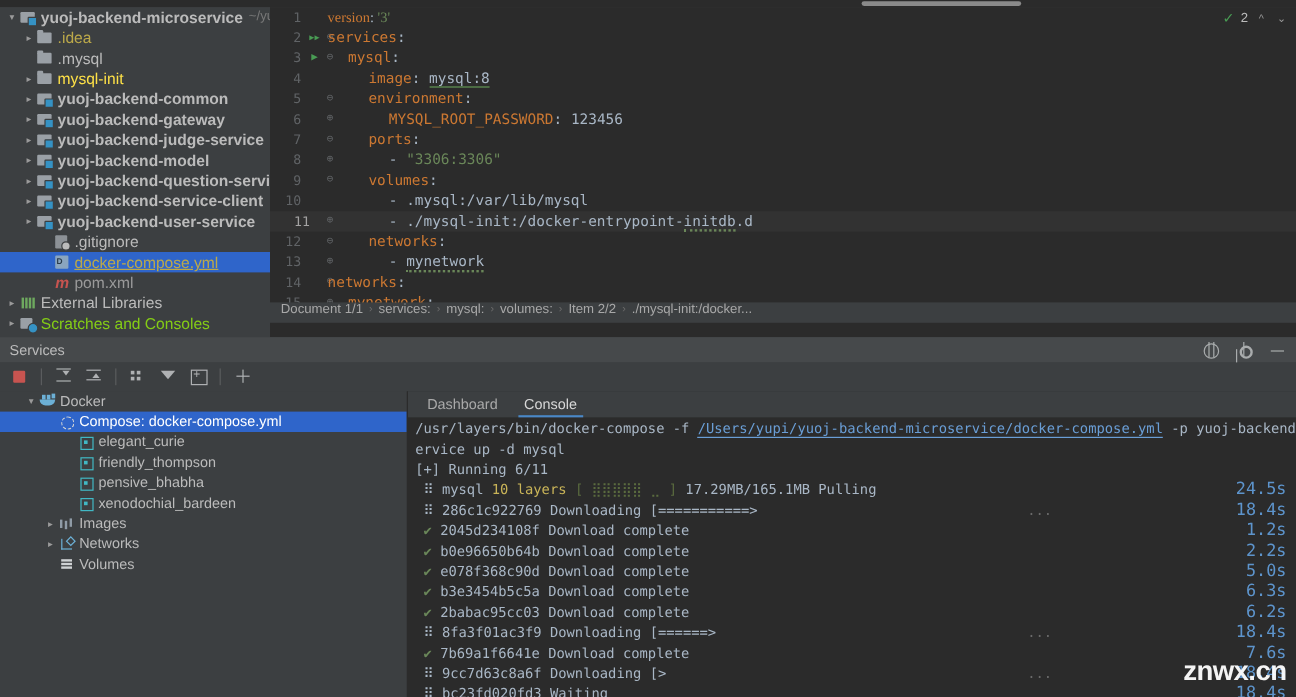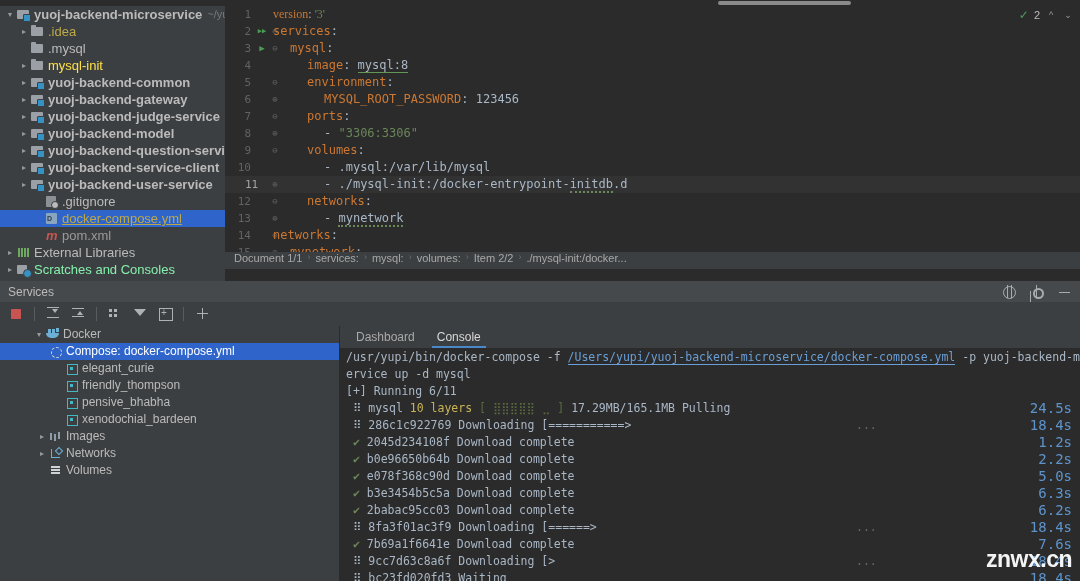--- a/index.html
+++ b/index.html
@@ -456,21 +456,21 @@
           <span class="tree-label" style="color: rgb(154, 154, 154);">pom.xml</span>
         </div>
         <div class="tree-row" style="padding-left: 4px;">
           <span class="arrow closed"></span>
           <span class="tico ic-lib"></span>
           <span class="tree-label" style="color: rgb(187, 187, 187);">External Libraries</span>
         </div>
         <div class="tree-row" style="padding-left: 4px;">
           <span class="arrow closed"></span>
           <span class="tico ic-scratch"></span>
-          <span class="tree-label" style="color: #86efac;">Scratches and Consoles</span>
+          <span class="tree-label" style="color: #84cc16;">Scratches and Consoles</span>
         </div>
       </div>
 
     <div class="editor">
       <div class="code-area" id="code-area">
           <div class="code-line"><span class="lnum">1</span><span class="ctext" style="padding-left: 0px; font-family: Liberation Serif, serif;"><span class="k-key">version</span><span class="k-plain">: </span><span class="k-str">'3'</span></span></div>
           <div class="code-line"><span class="lnum">2</span><span class="gutter-mark" style="font-size: 7px;">▶▶</span><span class="fold">⊖</span><span class="ctext" style="padding-left: 0px;"><span class="k-key">services</span><span class="k-plain">:</span></span></div>
           <div class="code-line"><span class="lnum">3</span><span class="gutter-mark">▶</span><span class="fold">⊖</span><span class="ctext" style="padding-left: 17px;"><span class="k-key">mysql</span><span class="k-plain">:</span></span></div>
           <div class="code-line"><span class="lnum">4</span><span class="ctext" style="padding-left: 34px;"><span class="k-key">image</span><span class="k-plain">: </span><span class="k-link">mysql:8</span></span></div>
           <div class="code-line"><span class="lnum">5</span><span class="fold">⊖</span><span class="ctext" style="padding-left: 34px;"><span class="k-key">environment</span><span class="k-plain">:</span></span></div>
@@ -528,21 +528,21 @@
       <span class="tb-sep"></span>
       <span class="tb-btn ic-group"></span>
       <span class="tb-btn ic-filter"></span>
       <span class="tb-btn ic-newtab"></span>
       <span class="tb-sep"></span>
       <span class="tb-btn ic-add"></span>
     </div>
 
     <div class="svc-body">
       <div class="svc-tree" id="svc-tree">
-          <div class="svc-row" style="padding-left: 20px; margin-left: 13px;">
+          <div class="svc-row" style="padding-left: 20px;">
             <span class="arrow open"></span>
             <span class="svc-ic ic-whale"></span>
             <span class="svc-label">Docker</span>
           </div>
           <div class="svc-row selected" style="padding-left: 36px;">
             <span class="arrow none"></span>
             <span class="svc-ic ic-compose"></span>
             <span class="svc-label">Compose: docker-compose.yml</span>
           </div>
           <div class="svc-row" style="padding-left: 52px;">
@@ -582,21 +582,21 @@
           </div>
         </div>
       <div class="svc-divider"></div>
 
       <div class="console-panel">
         <div class="console-tabs" id="console-tabs">
             <div class="ctab">Dashboard</div>
             <div class="ctab active">Console</div>
           </div>
         <div class="console-out" id="console-out">
-            <div class="cline"><span class="c-gray">/usr/yupi/bin/docker-compose -f </span><span class="c-path">/Users/yupi/yuoj-backend-microservice/docker-compose.yml</span><span class="c-gray"> -p yuoj-backend-micros</span></div>
+            <div class="cline"><span class="c-gray">/usr/layers/bin/docker-compose -f </span><span class="c-path">/Users/yupi/yuoj-backend-microservice/docker-compose.yml</span><span class="c-gray"> -p yuoj-backend-micros</span></div>
             <div class="cline"><span class="c-gray">ervice up -d mysql</span></div>
             <div class="cline"><span class="c-gray">[+] Running 6/11</span></div>
             <div class="cline"><span class="c-gray"> ⠿ mysql </span><span class="c-yellow">10 layers</span><span class="c-gray"> </span><span class="pbar">[ ⣿⣿⣿⣿⣿ ⣀ ]</span><span class="c-gray"> 17.29MB/165.1MB Pulling</span><span class="c-time">24.5s</span></div>
             <div class="cline"><span class="c-gray"> ⠿ </span><span class="c-gray">286c1c922769 Downloading [===========&gt;</span><span class="c-ell">...</span><span class="c-time">18.4s</span></div>
             <div class="cline"><span class="c-green"> ✔ </span><span class="c-gray">2045d234108f Download complete</span><span class="c-time">1.2s</span></div>
             <div class="cline"><span class="c-green"> ✔ </span><span class="c-gray">b0e96650b64b Download complete</span><span class="c-time">2.2s</span></div>
             <div class="cline"><span class="c-green"> ✔ </span><span class="c-gray">e078f368c90d Download complete</span><span class="c-time">5.0s</span></div>
             <div class="cline"><span class="c-green"> ✔ </span><span class="c-gray">b3e3454b5c5a Download complete</span><span class="c-time">6.3s</span></div>
             <div class="cline"><span class="c-green"> ✔ </span><span class="c-gray">2babac95cc03 Download complete</span><span class="c-time">6.2s</span></div>
             <div class="cline"><span class="c-gray"> ⠿ </span><span class="c-gray">8fa3f01ac3f9 Downloading [======&gt;</span><span class="c-ell">...</span><span class="c-time">18.4s</span></div>

